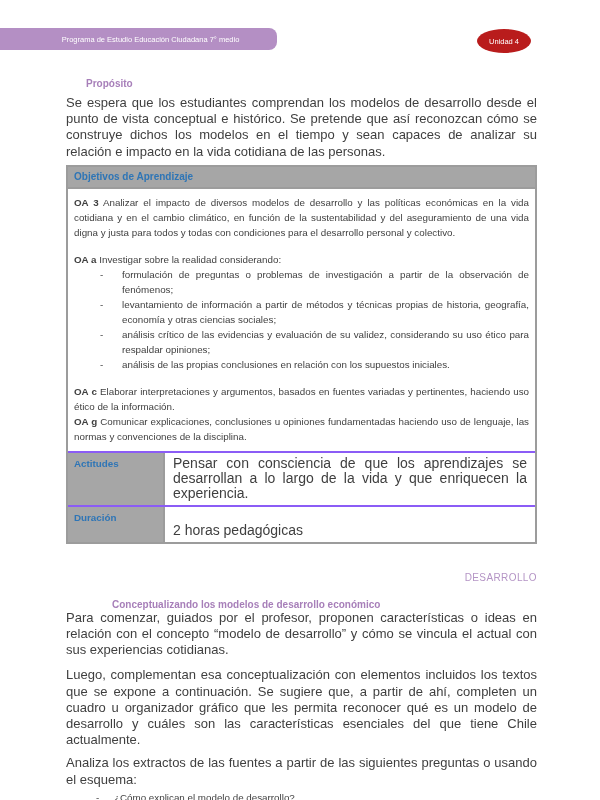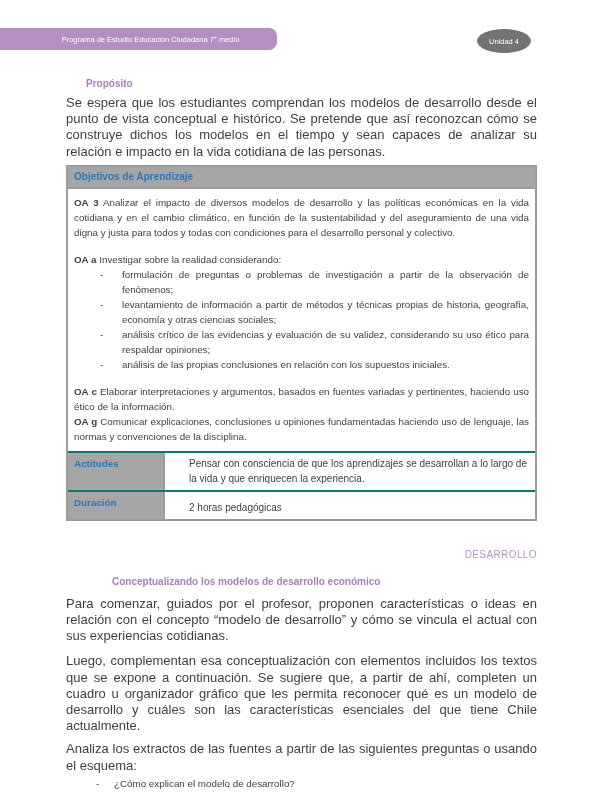--- a/index.html
+++ b/index.html
@@ -24,21 +24,21 @@
     background: #b48fc4;
     border-radius: 0 8px 8px 0;
     color: #ffffff;
     font-size: 7.5px;
     display: flex; align-items: center; justify-content: center;
     padding-left: 24px;
   }
   .unit-badge {
     position: absolute; left: 477px; top: 29px;
     width: 54px; height: 24px;
-    background: #737373;
+    background: #b91c1c;
     border-radius: 50%;
     color: #ffffff;
     font-size: 7.5px;
     display: flex; align-items: center; justify-content: center;
   }
 
   
   .content {
     position: absolute; left: 66px; top: 66px; width: 471px;
   }
@@ -81,37 +81,36 @@
     padding: 6px 6px 7px 6px;
     font-size: 9.8px; line-height: 15px;
   }
   .obj-body p { margin: 0; text-align: justify; }
   .gap-after { margin-bottom: 12px !important; }
   .dash-list { margin: 0; }
   .dash-item { display: flex; }
   .dash-marker { flex: none; width: 22px; margin-left: 26px; }
   .dash-text { flex: 1; text-align: justify; }
 
-  .kv-row { display: flex; border-top: 2px solid #0f766e; background: #ffffff; }
+  .kv-row { display: flex; border-top: 2px solid #8b5cf6; background: #ffffff; }
   .kv-label {
     flex: none; width: 97px;
     background: #a6a6a6;
     color: #2e75b6; font-weight: bold;
     font-size: 9.8px;
     padding: 5px 6px;
     border-right: 2px solid #9c9c9c;
   }
   .kv-value {
     flex: 1;
-    font-size: 10px; line-height: 15px;
+    font-size: 14px; line-height: 15px;
     padding: 3px 8px 4px 8px;
     text-align: justify;
-    margin-left: 16px;
-  }
-  .kv-value.single { padding-top: 8px; }
+  }
+  .kv-value.single { padding-top: 16px; }
 
   
   .section-heading {
     margin: 28px 0 0 12px;
     font-size: 10px;
     color: #b494c5;
     letter-spacing: 0.4px;
     text-align: right;
   }
   .section-subheading {
@@ -193,21 +192,21 @@
 
       <div class="kv-row">
         <div class="kv-label">Duración</div>
         <div class="kv-value single">2 horas pedagógicas</div>
       </div>
     </div>
 
     <div class="section-heading">DESARROLLO</div>
     <div class="section-subheading">Conceptualizando los modelos de desarrollo económico</div>
 
-    <p class="body-p" style="margin-top:9px">Para comenzar, guiados por el profesor, proponen características o ideas en relación con el concepto “modelo de desarrollo” y cómo se vincula el actual con sus experiencias cotidianas.</p>
+    <p class="body-p" style="margin-top:0">Para comenzar, guiados por el profesor, proponen características o ideas en relación con el concepto “modelo de desarrollo” y cómo se vincula el actual con sus experiencias cotidianas.</p>
     <p class="body-p" style="margin-top:9px">Luego, complementan esa conceptualización con elementos incluidos los textos que se expone a continuación. Se sugiere que, a partir de ahí, completen un cuadro u organizador gráfico que les permita reconocer qué es un modelo de desarrollo y cuáles son las características esenciales del que tiene Chile actualmente.</p>
     <p class="body-p" style="margin-top:7px">Analiza los extractos de las fuentes a partir de las siguientes preguntas o usando el esquema:</p>
 
     <div class="bullet-row">
       <span class="bullet-marker">-</span>
       <span class="bullet-text">¿Cómo explican el modelo de desarrollo?</span>
     </div>
 
   </div>
 

